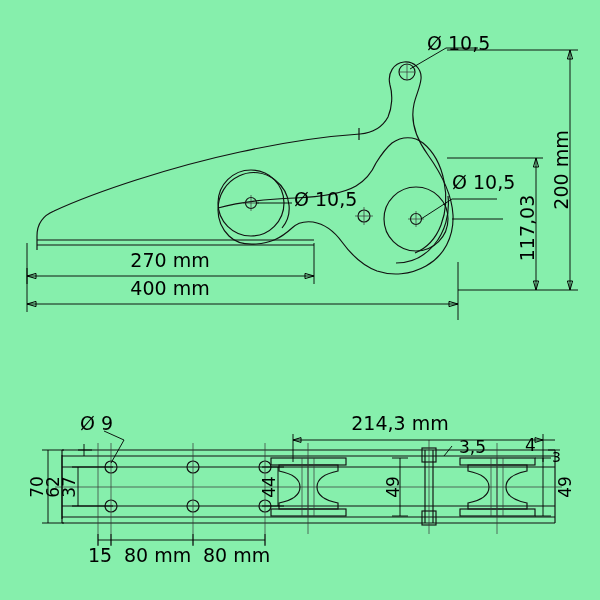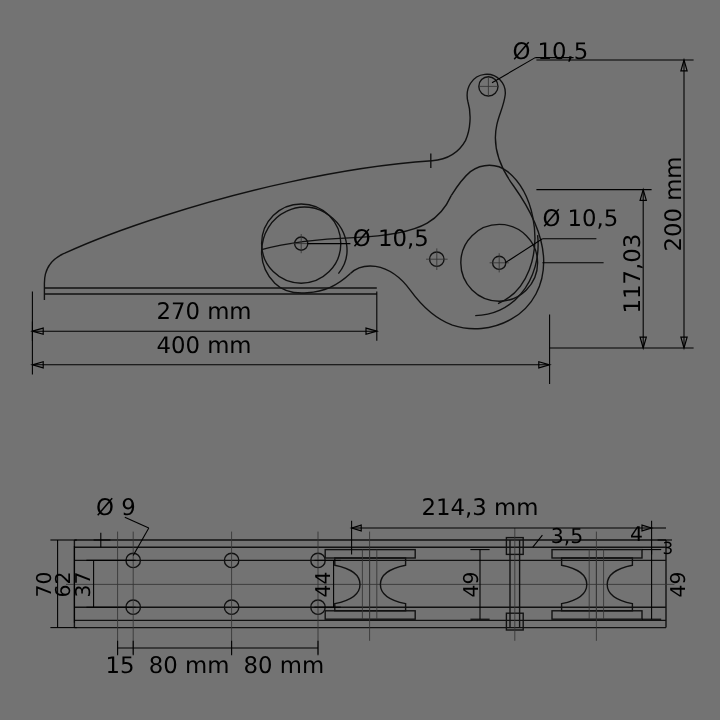--- a/index.html
+++ b/index.html
@@ -7,21 +7,21 @@
     padding: 0;
     background: #ffffff;
   }
   body {
     font-family: "DejaVu Sans", "Liberation Sans", sans-serif;
   }
   #drawing-root {
     position: relative;
     width: 600px;
     height: 600px;
-    background: #737373;
+    background: #86efac;
     overflow: hidden;
   }
   svg.cad {
     position: absolute;
     left: 0;
     top: 0;
     width: 600px;
     height: 600px;
     display: block;
   }

